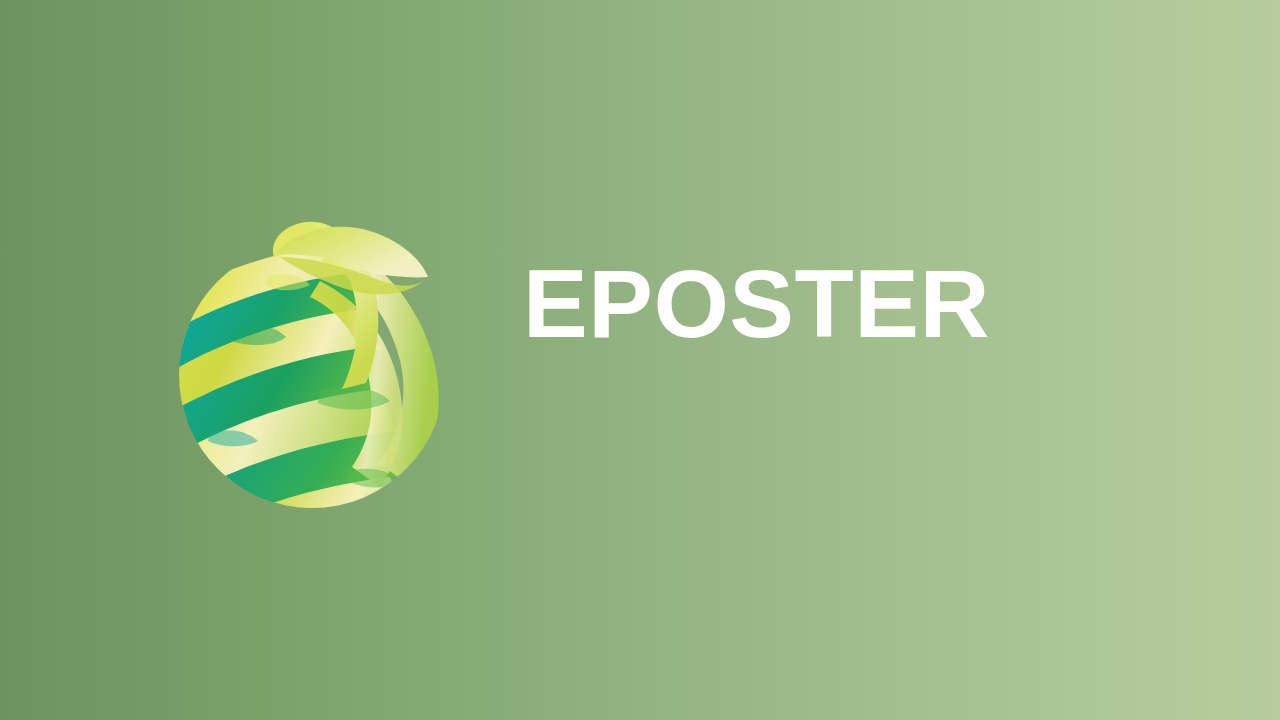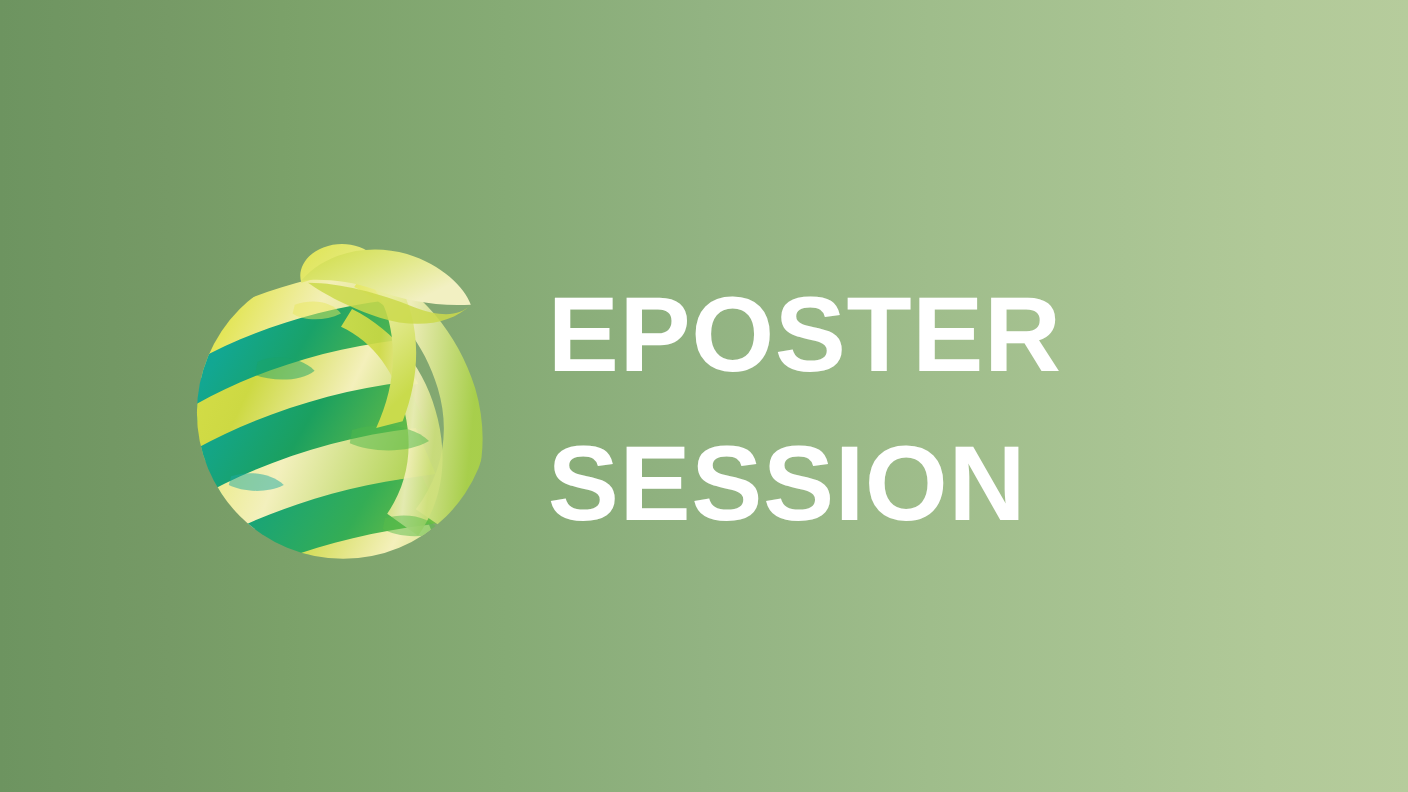--- a/index.html
+++ b/index.html
@@ -32,21 +32,21 @@
   }
   #logo-mark svg {
     display: block;
     width: 300px;
     height: 325px;
   }
 
   
   #title-block {
     position: absolute;
-    left: 498px;
+    left: 523px;
     top: 236px;
     width: 640px;
   }
   .title-line {
     display: block;
     color: #ffffff;
     font-family: "Liberation Sans", sans-serif;
     font-weight: bold;
     font-size: 97px;
     line-height: 136px;
@@ -150,16 +150,15 @@
 
       <path d="M 104 60 C 126 34, 166 26, 200 36 C 232 46, 252 66, 258 82
                C 228 84, 196 78, 170 68 C 148 60, 122 58, 104 60 Z" fill="url(#gLeaf)"></path>
       <path d="M 110 62 C 140 62, 176 72, 206 84 C 232 94, 248 92, 258 82
                C 240 100, 208 104, 176 94 C 148 85, 124 72, 110 62 Z" fill="#cbd94b" opacity="0.85"></path>
     </svg>
   </div>
 
   <div id="title-block">
     <span class="title-line">EPOSTER</span>
-    <span class="title-line">SESSION</span>
   </div>
 
 </div>
 
 </body></html>

